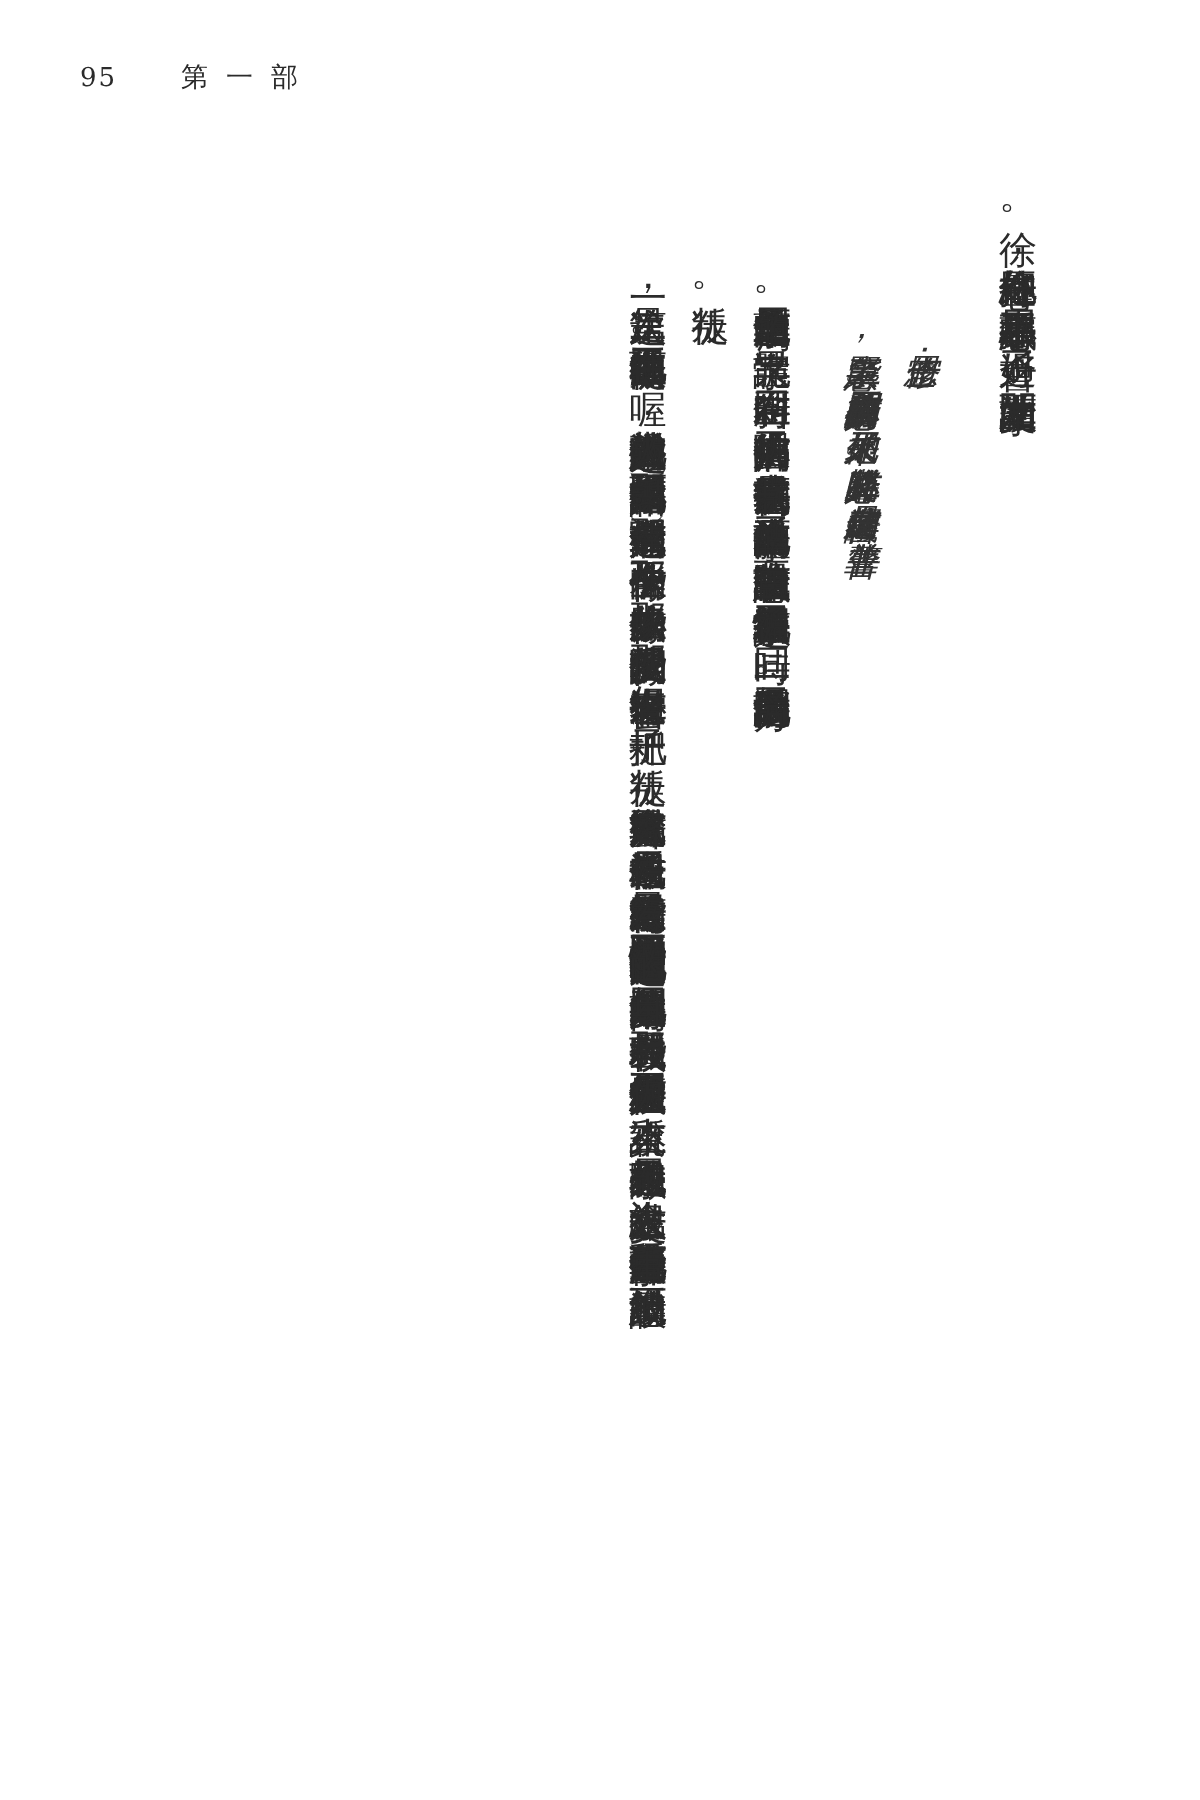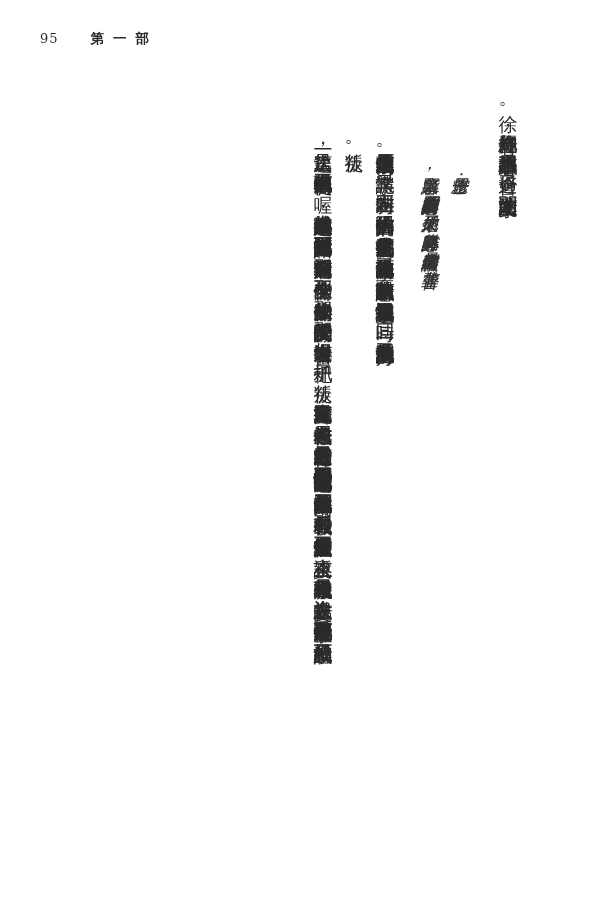--- a/index.html
+++ b/index.html
@@ -27,21 +27,20 @@
     align-items: baseline;
     font-size: 13px;
   }
   .folio {
     letter-spacing: 1px;
   }
   .section {
     margin-left: 32px;
     font-size: 13.5px;
     letter-spacing: 9px;
-    font-weight: bold;
   }
   
   .text-block {
     position: absolute;
     top: 100px;
     right: 76px;
     height: 772px;
     width: 492px;
     writing-mode: vertical-rl;
     text-orientation: mixed;

